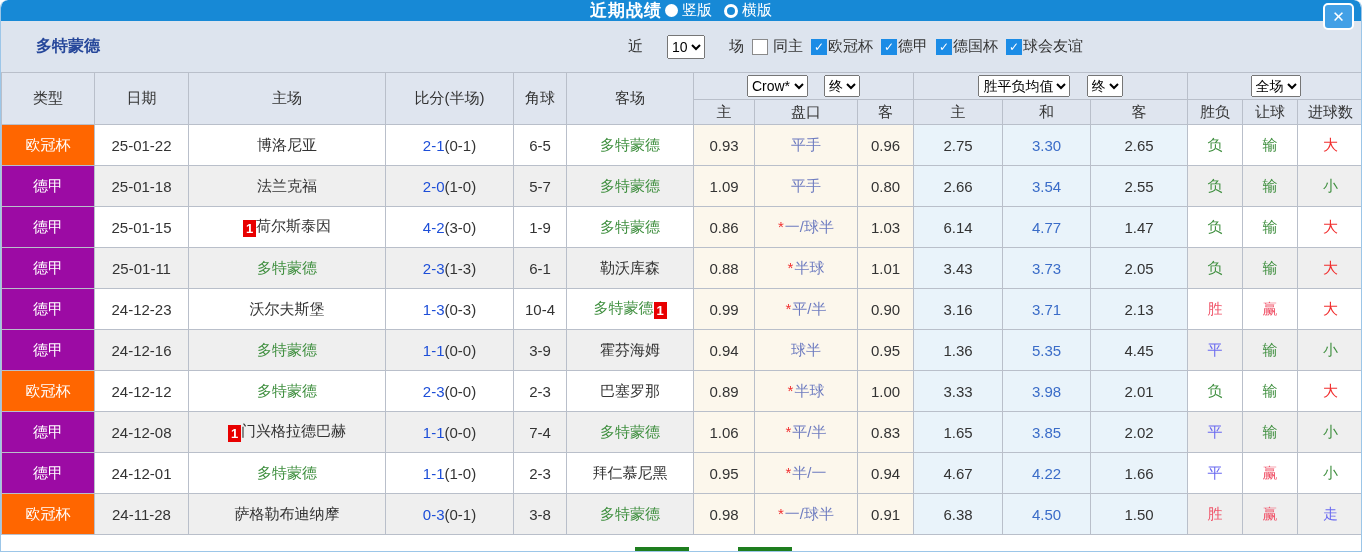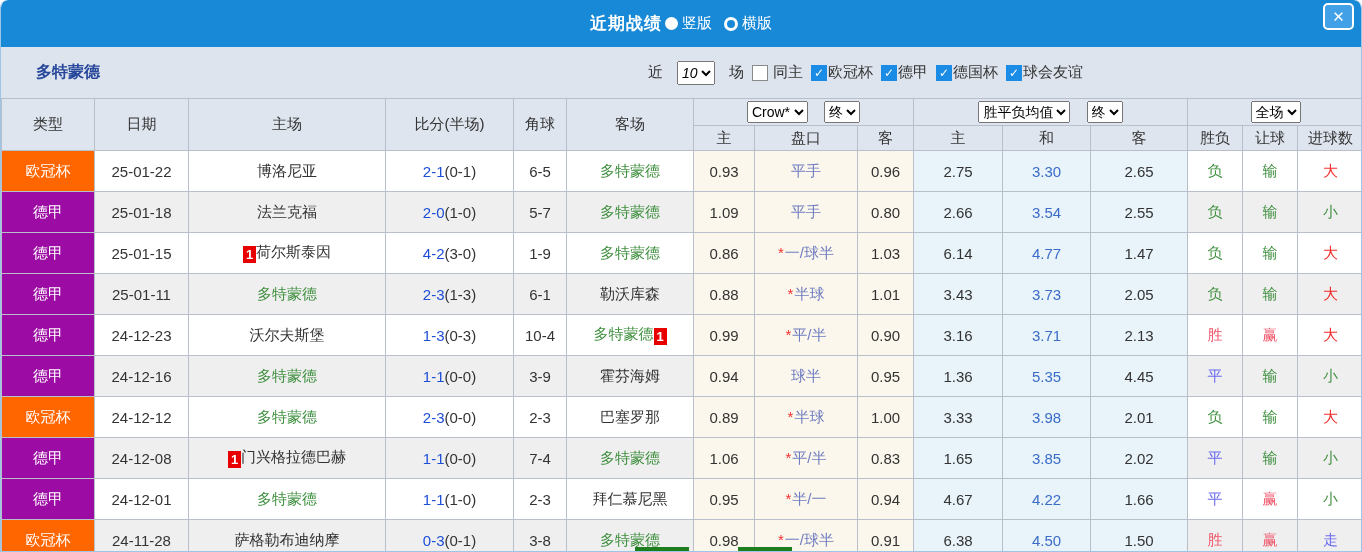--- a/index.html
+++ b/index.html
@@ -1,35 +1,35 @@
 <!DOCTYPE html>
 <html><head>
 <meta charset="utf-8">
 <style>
   * { margin:0; padding:0; box-sizing:border-box; }
   body { font-family:"Liberation Sans","DejaVu Sans",sans-serif; background:#fff; }
   .dialog { position:relative; width:1362px; height:552px; background:#fff; overflow:hidden;
             border:1px solid #9cc6e8; border-top:none; border-radius:8px 8px 0 0; }
 
   
-  .titlebar { height:47px; background:#1789d6; border-radius:7px 7px 0 0; display:flex;
+  .titlebar { height:21px; background:#1789d6; border-radius:7px 7px 0 0; display:flex;
               align-items:center; justify-content:center; position:relative; color:#fff; }
   .titlebar .title { font-weight:bold; font-size:17px; letter-spacing:1px; }
   .radio-filled { width:13px; height:13px; border-radius:50%; background:#fff; display:inline-block; margin:0 4px 0 3px; }
   .radio-empty  { width:14px; height:14px; border-radius:50%; border:3px solid #fff; background:transparent; display:inline-block; margin:0 4px 0 12px; }
   .layout-label { font-size:15px; }
   .close-btn { position:absolute; right:7px; top:3px; width:31px; height:27px; background:#42a0e6;
                border:2px solid #fff; border-radius:5px; color:#fff; font-weight:bold; font-size:15px;
                display:flex; align-items:center; justify-content:center; cursor:pointer; }
 
   
   .filterbar { height:51px; background:#dde4ee; display:flex; align-items:center; font-size:15px; color:#333; }
   .team-name { margin-left:35px; color:#26479a; font-weight:bold; font-size:16px; }
   .filters { margin-left:auto; margin-right:278px; display:flex; align-items:center; }
-  .filters select { margin:0 14px; font-size:14px; height:24px;font-style:italic; }
+  .filters select { margin:0 24px; font-size:14px; height:24px; }
   .cb { width:16px; height:16px; border:1px solid #8a8a8a; background:#fff; display:inline-flex;
         align-items:center; justify-content:center; margin:0 1px 0 8px; cursor:pointer; flex:none; }
   .cb.checked { background:#1b8ce6; border-color:#1b8ce6; }
   .cb.checked::after { content:"✓"; color:#fff; font-size:12px; font-weight:bold; line-height:1; }
 
   
   table { border-collapse:collapse; table-layout:fixed; width:1362px; }
   th, td { border:1px solid #b9bfca; text-align:center; overflow:hidden; white-space:nowrap;
            font-size:15px; color:#333; font-weight:normal; }
   thead th { background:#dfe5ef; }

